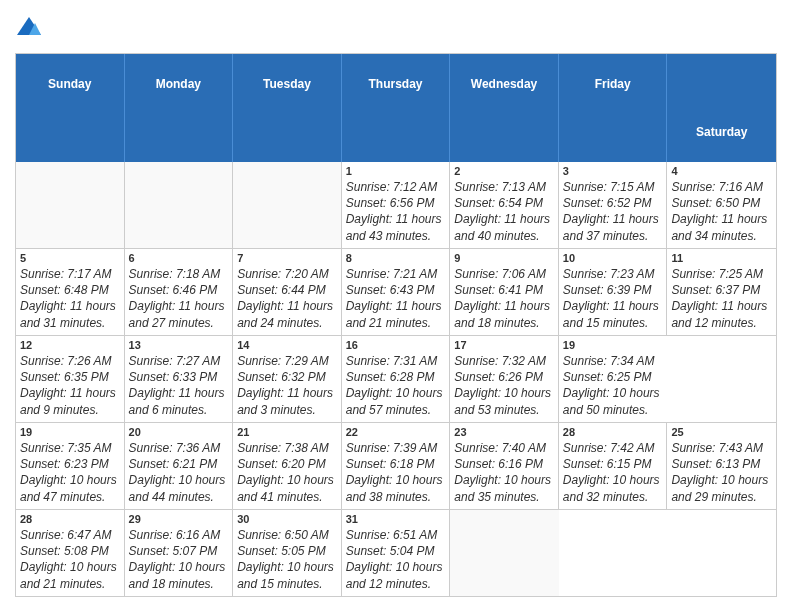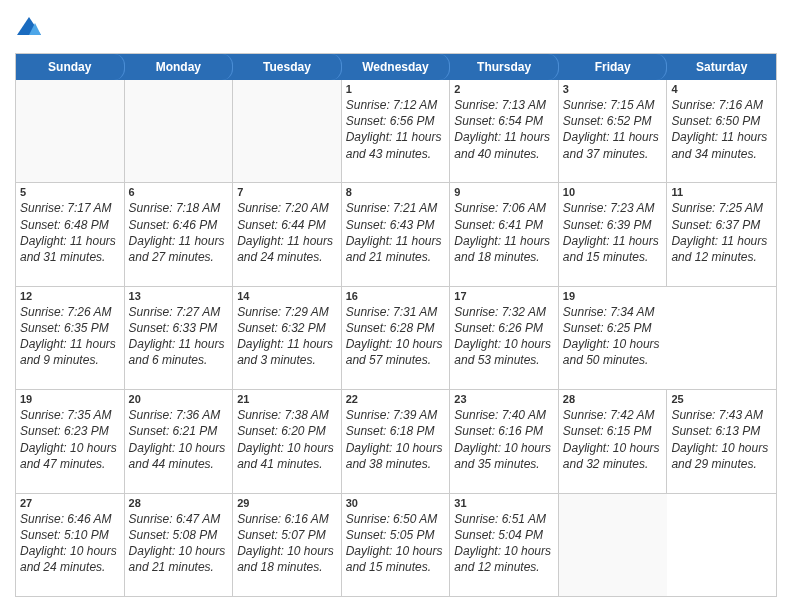--- a/index.html
+++ b/index.html
@@ -61,26 +61,25 @@
     }
     .cal-header {
       display: grid;
       grid-template-columns: repeat(7, 1fr);
       background: #2a6db5;
     }
     .cal-header-cell {
       color: #fff;
       font-size: 12px;
       font-weight: bold;
-      padding: 6px 4px;
+      padding: 23px 4px;
       text-align: center;
       border-right: 1px solid #4a8dd5;
-      border-radius: 11px;
-    }
-    .cal-header-cell:last-child { border-right: none; }
+    }
+    .cal-header-cell:last-child { border-right: none; margin-top: 48px; }
     .cal-body {
       flex: 1;
       display: flex;
       flex-direction: column;
     }
     .cal-row {
       display: grid;
       grid-template-columns: repeat(7, 1fr);
       flex: 1;
       border-bottom: 1px solid #ccc;
@@ -128,22 +127,22 @@
       <div class="month-title"></div>
       <div class="location"></div>
     </div>
   </div>
 
   <div class="calendar">
     <div class="cal-header">
     <div class="cal-header-cell">Sunday</div>
         <div class="cal-header-cell">Monday</div>
         <div class="cal-header-cell">Tuesday</div>
+        <div class="cal-header-cell">Thursday</div>
         <div class="cal-header-cell">Wednesday</div>
-        <div class="cal-header-cell">Thursday</div>
         <div class="cal-header-cell">Friday</div>
         <div class="cal-header-cell">Saturday</div>
       </div>
     <div class="cal-body">
     <div class="cal-row">
           <div class="cal-cell empty"></div>
           <div class="cal-cell empty"></div>
           <div class="cal-cell empty"></div>
           <div class="cal-cell">
             <div class="day-num">1</div>
@@ -291,26 +290,20 @@
           </div>
           <div class="cal-cell">
             <div class="day-num">25</div>
             <div class="cell-info">Sunrise: 7:43 AM
 Sunset: 6:13 PM
 Daylight: 10 hours and 29 minutes.</div>
           </div>
         </div>
         <div class="cal-row">
           <div class="cal-cell">
-            <div class="day-num">27</div>
-            <div class="cell-info">Sunrise: 6:46 AM
-Sunset: 5:10 PM
-Daylight: 10 hours and 24 minutes.</div>
-          </div>
-          <div class="cal-cell">
             <div class="day-num">28</div>
             <div class="cell-info">Sunrise: 6:47 AM
 Sunset: 5:08 PM
 Daylight: 10 hours and 21 minutes.</div>
           </div>
           <div class="cal-cell">
             <div class="day-num">29</div>
             <div class="cell-info">Sunrise: 6:16 AM
 Sunset: 5:07 PM
 Daylight: 10 hours and 18 minutes.</div>

